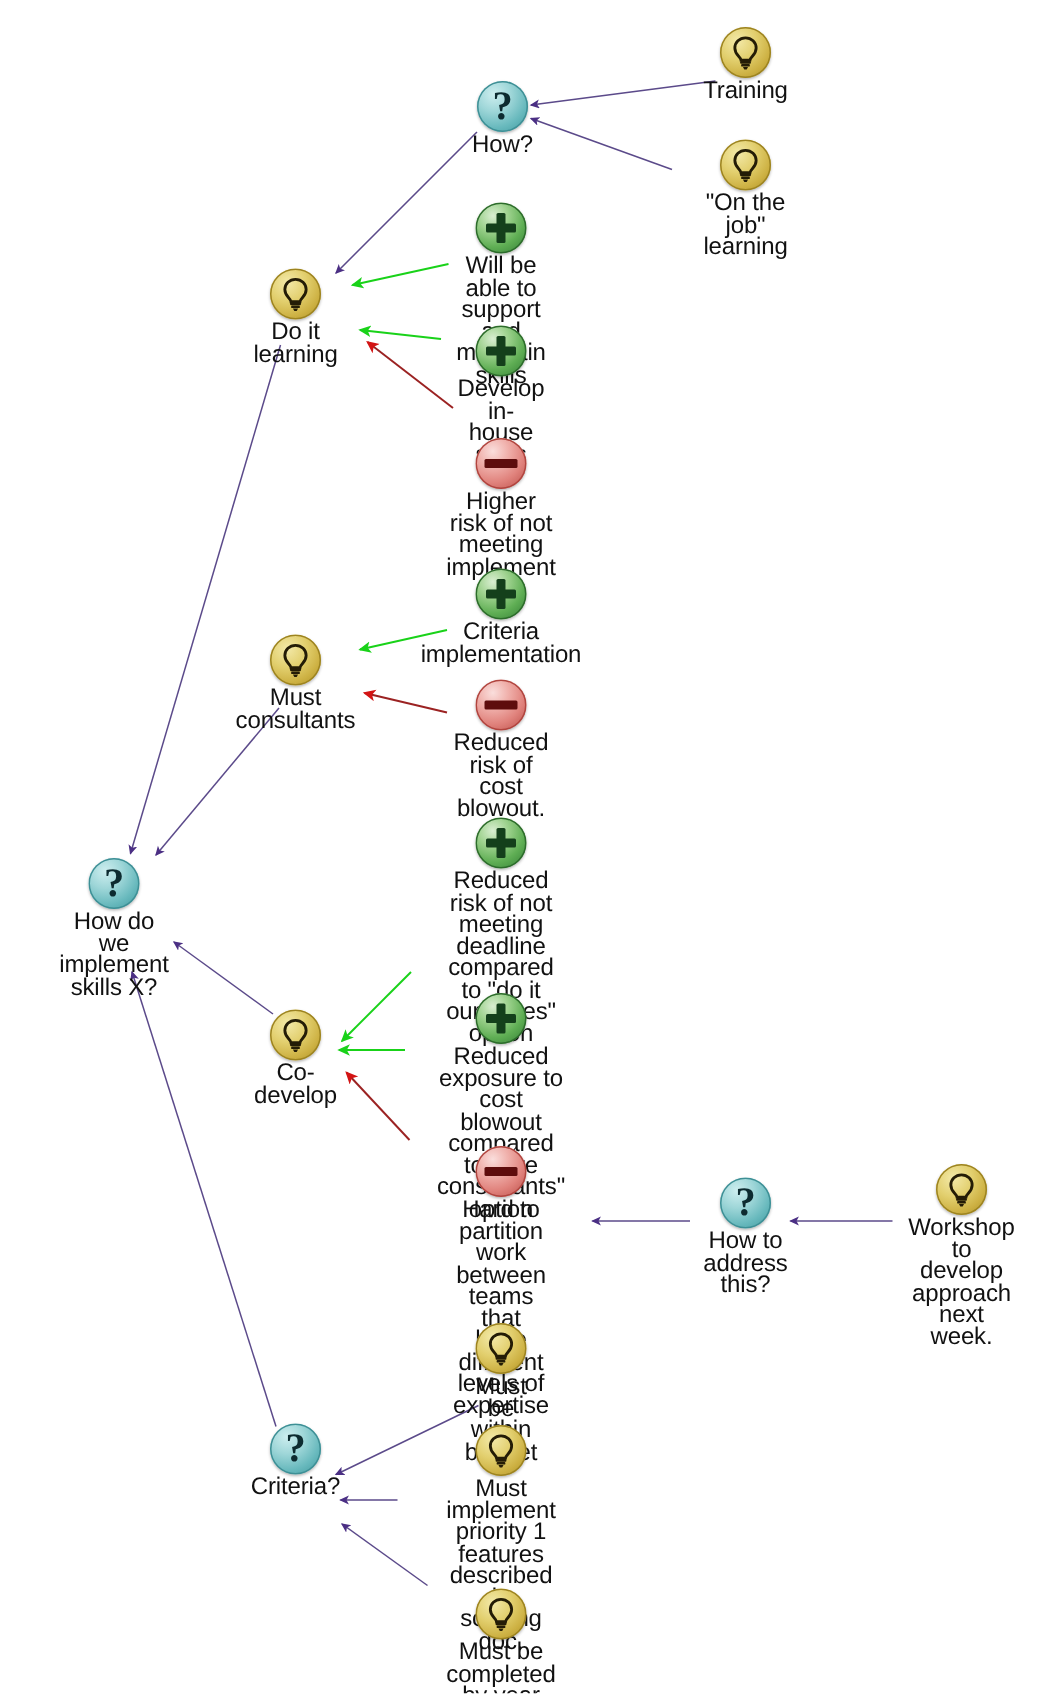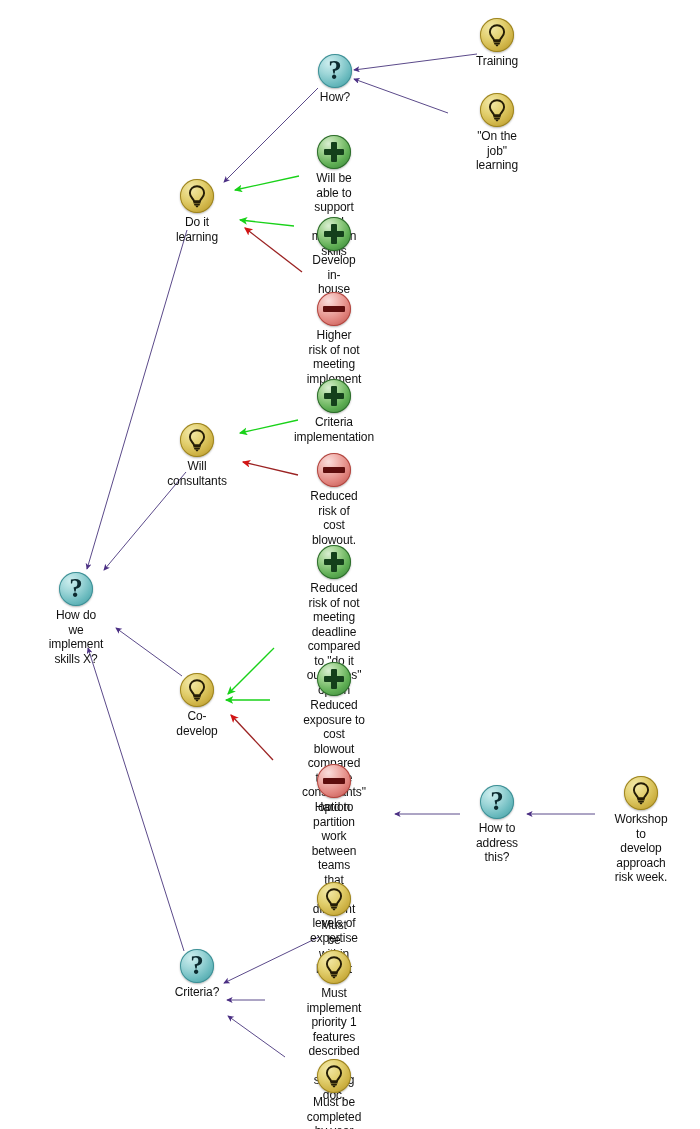--- a/index.html
+++ b/index.html
@@ -39,21 +39,21 @@
     left: -17px;
     top: -17px;
     border-radius: 50%;
   }
   .node .label {
     position: absolute;
     top: 19px;
     left: 50%;
     transform: translateX(-50%);
     text-align: center;
-    font-size: 12px;
+    font-size: 16px;
     line-height: 14.5px;
     white-space: pre-line;
     color: #111111;
     letter-spacing: -0.1px;
   }
 
   
   .icon-idea {
     background:
       radial-gradient(circle at 34% 28%, #f3e9a8 0%, #e2cf6e 38%, #cdb143 68%, #a98c22 100%);
@@ -215,21 +215,21 @@
       </div>
       <div class="node" style="left: 197px; top: 440px;">
         <span class="icon icon-idea">
           <svg width="34" height="34" viewBox="0 0 34 34">
             <path d="M17 7.2c-4.0 0-7.1 3.0-7.1 6.8 0 2.5 1.3 4.2 2.5 5.5 0.9 1.0 1.5 1.7 1.6 2.6h6.0c0.1-0.9 0.7-1.6 1.6-2.6 1.2-1.3 2.5-3.0 2.5-5.5 0-3.8-3.1-6.8-7.1-6.8z" fill="none" stroke="#241c06" stroke-width="1.9"></path>
             <rect x="13.4" y="22.6" width="7.2" height="1.9" rx="0.6" fill="#241c06"></rect>
             <rect x="14.1" y="24.7" width="5.8" height="1.7" rx="0.6" fill="#241c06"></rect>
             <path d="M15.3 26.6h3.4l-0.9 1.7h-1.6z" fill="#241c06"></path>
           </svg>
         </span>
-        <span class="label">Will consultants</span>
+        <span class="label">Must consultants</span>
       </div>
       <div class="node" style="left: 334px; top: 396px;">
         <span class="icon icon-pro">
           <span class="bar-h"></span>
           <span class="bar-v"></span>
         </span>
         <span class="label">Criteria implementation</span>
       </div>
       <div class="node" style="left: 334px; top: 470px;">
         <span class="icon icon-con">
@@ -293,21 +293,21 @@
       <div class="node" style="left: 641px; top: 793px;">
         <span class="icon icon-idea">
           <svg width="34" height="34" viewBox="0 0 34 34">
             <path d="M17 7.2c-4.0 0-7.1 3.0-7.1 6.8 0 2.5 1.3 4.2 2.5 5.5 0.9 1.0 1.5 1.7 1.6 2.6h6.0c0.1-0.9 0.7-1.6 1.6-2.6 1.2-1.3 2.5-3.0 2.5-5.5 0-3.8-3.1-6.8-7.1-6.8z" fill="none" stroke="#241c06" stroke-width="1.9"></path>
             <rect x="13.4" y="22.6" width="7.2" height="1.9" rx="0.6" fill="#241c06"></rect>
             <rect x="14.1" y="24.7" width="5.8" height="1.7" rx="0.6" fill="#241c06"></rect>
             <path d="M15.3 26.6h3.4l-0.9 1.7h-1.6z" fill="#241c06"></path>
           </svg>
         </span>
         <span class="label">Workshop to develop
-approach risk week.</span>
+approach next week.</span>
       </div>
       <div class="node" style="left: 197px; top: 966px;">
         <span class="icon icon-question">
           <span class="qmark">?</span>
         </span>
         <span class="label">Criteria?</span>
       </div>
       <div class="node" style="left: 334px; top: 899px;">
         <span class="icon icon-idea">
           <svg width="34" height="34" viewBox="0 0 34 34">

